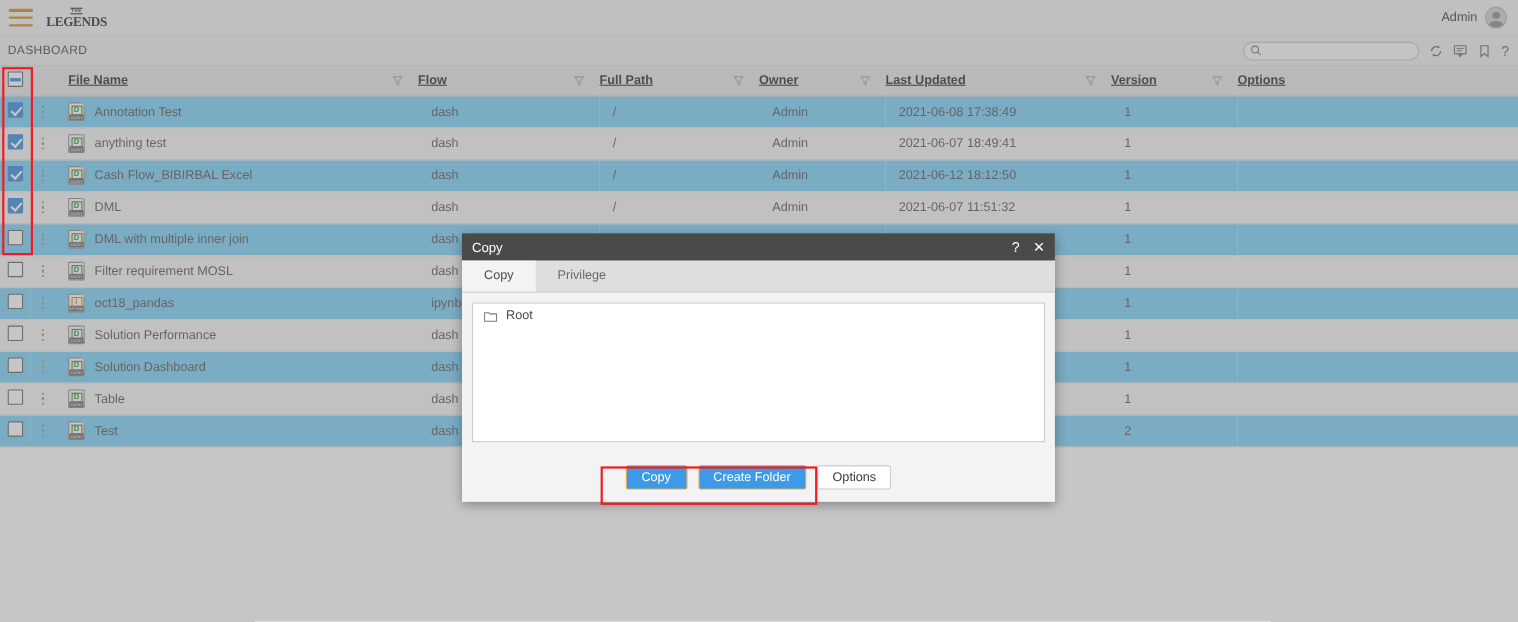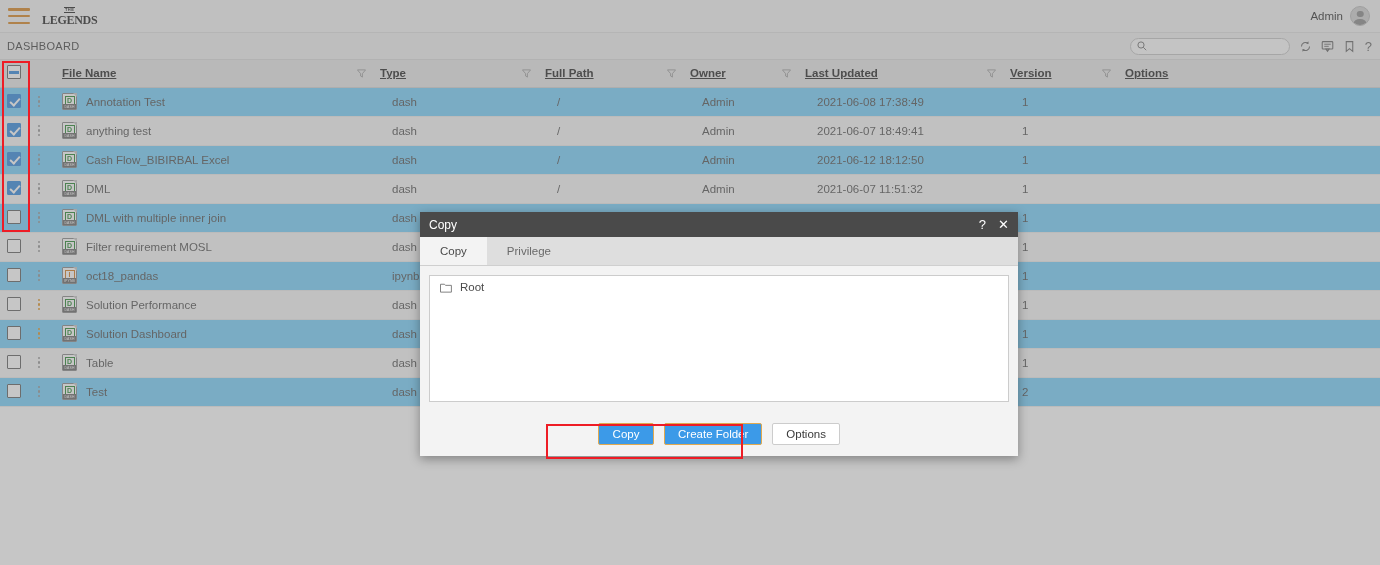--- a/index.html
+++ b/index.html
@@ -200,21 +200,21 @@
     pointer-events: none;
     z-index: 60;
   }
   #redbox-checkboxes { left: 2px; top: 61px; width: 28px; height: 171px; }
   #redbox-buttons    { left: 546px; top: 424px; width: 197px; height: 35px; }
 
   
   #modal {
     position: absolute;
     left: 420px; top: 212px;
-    width: 598px; height: 244px;
+    width: 539px; height: 244px;
     background: #f3f3f3;
     box-shadow: 0 3px 10px rgba(0,0,0,.35);
     z-index: 50;
     display: flex; flex-direction: column;
   }
   #modal-title {
     height: 25px; background: #4a4a4a; color: #ffffff;
     display: flex; align-items: center;
     padding: 0 9px; font-size: 12px;
   }
@@ -334,21 +334,21 @@
           <th>
             <div class="th-inner">
                 <span class="cell-pad">File Name</span>
               <svg class="funnel" width="9" height="9" viewBox="0 0 10 10">
                   <path d="M.5 1h9L6 5.2V9L4 7.8V5.2z" fill="none" stroke="#7c7c7c" stroke-width="0.9"></path>
                 </svg>
             </div>
           </th>
           <th>
             <div class="th-inner">
-                <span>Type</span>
+                <span>Flow</span>
               <svg class="funnel" width="9" height="9" viewBox="0 0 10 10">
                   <path d="M.5 1h9L6 5.2V9L4 7.8V5.2z" fill="none" stroke="#7c7c7c" stroke-width="0.9"></path>
                 </svg>
             </div>
           </th>
           <th>
             <div class="th-inner">
                 <span>Full Path</span>
               <svg class="funnel" width="9" height="9" viewBox="0 0 10 10">
                   <path d="M.5 1h9L6 5.2V9L4 7.8V5.2z" fill="none" stroke="#7c7c7c" stroke-width="0.9"></path>

